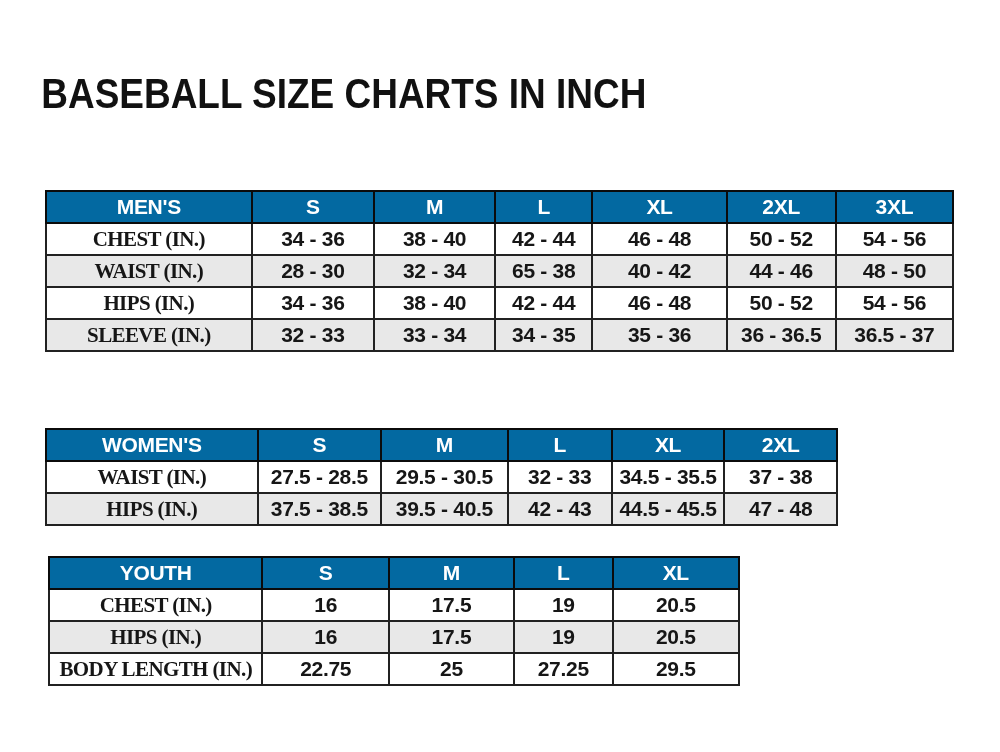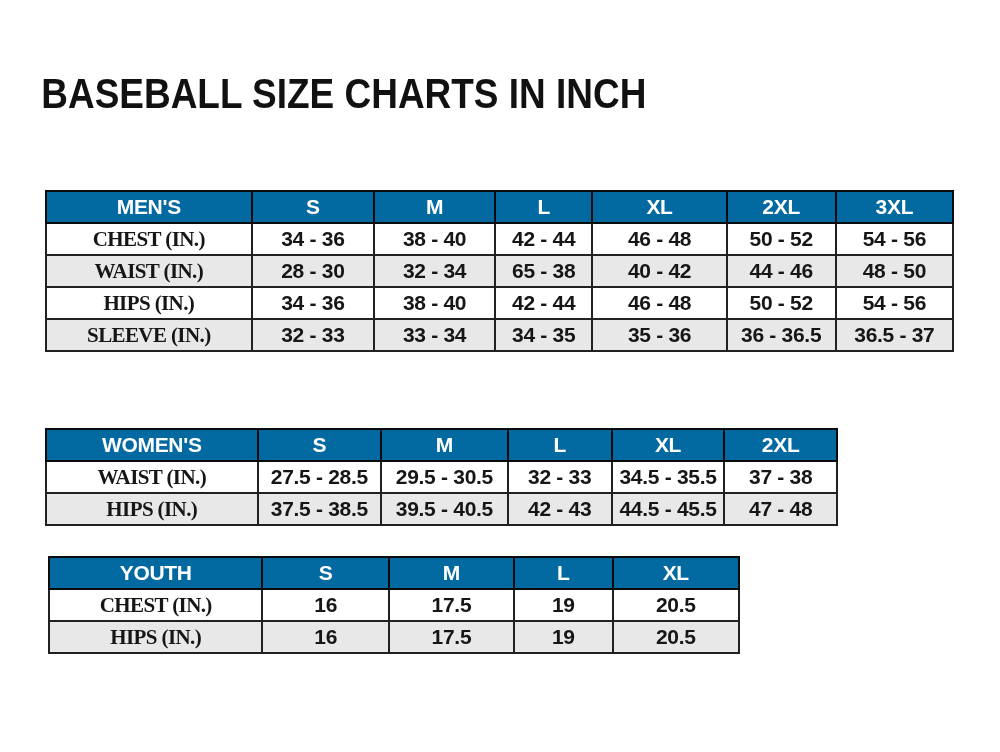--- a/index.html
+++ b/index.html
@@ -172,14 +172,21 @@
         <td>19</td>
         <td>20.5</td>
       </tr>
       <tr>
         <td>HIPS (IN.)</td>
         <td>16</td>
         <td>17.5</td>
         <td>19</td>
         <td>20.5</td>
       </tr>
+      <tr>
+        <td>BODY LENGTH (IN.)</td>
+        <td>22.75</td>
+        <td>25</td>
+        <td>27.25</td>
+        <td>29.5</td>
+      </tr>
     </tbody>
   </table>
 
 </body></html>

